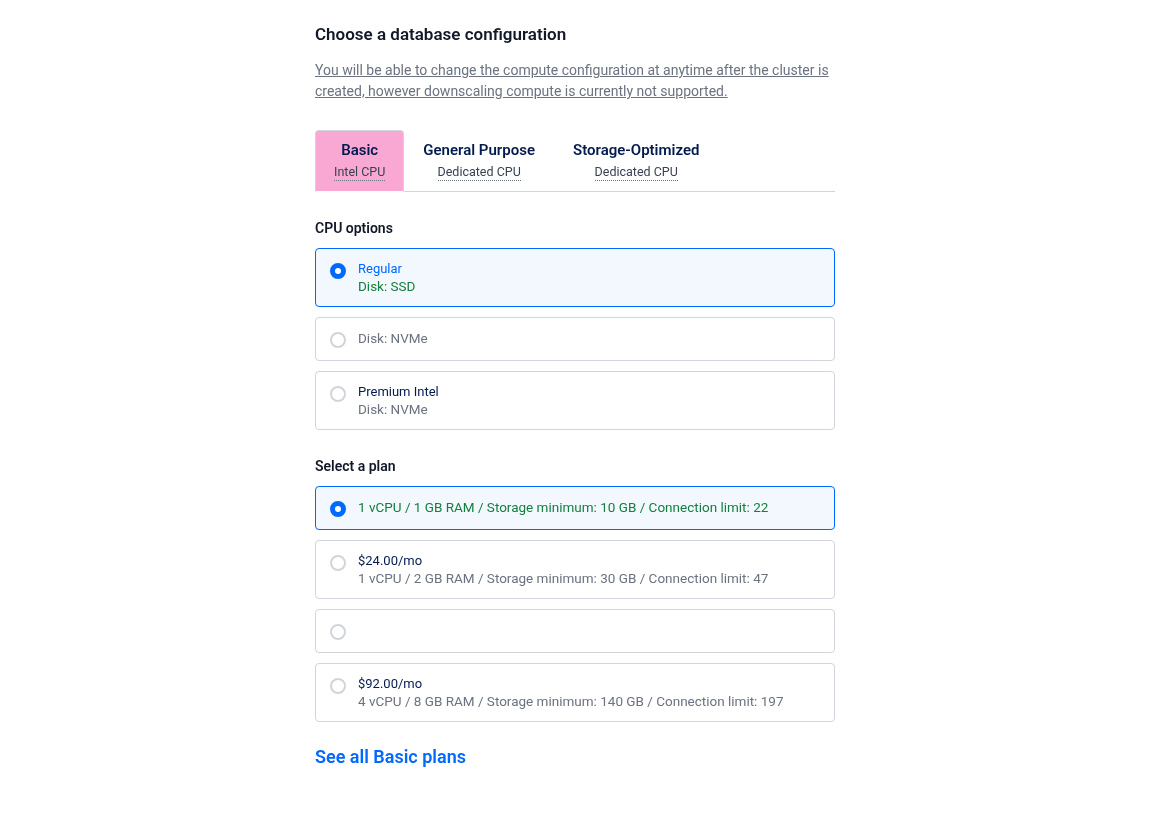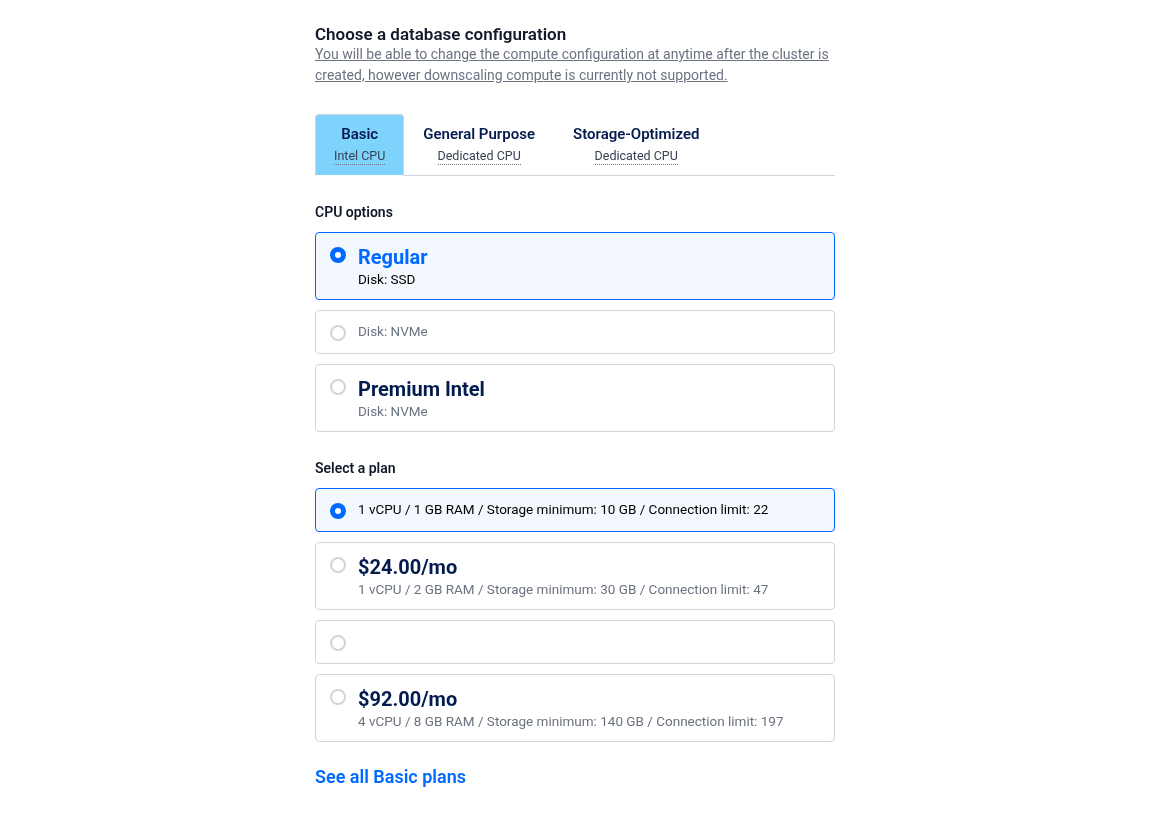--- a/index.html
+++ b/index.html
@@ -13,21 +13,21 @@
       justify-content: center;
     }
     .container {
       width: 520px;
       padding-top: 24px;
     }
     .heading {
       font-size: 17px;
       font-weight: 600;
       color: #111827;
-      margin-bottom: 0;
+      margin-bottom: 16px;
     }
     .subheading {
       font-size: 14px;
       color: #6b7280;
       line-height: 1.5;
       margin-bottom: 28px;
       text-decoration: underline;
     }
     .tabs {
       display: flex;
@@ -38,21 +38,21 @@
       padding: 10px 18px 10px 18px;
       text-align: center;
       cursor: pointer;
       border: 1px solid transparent;
       margin-bottom: -1px;
       border-radius: 4px 4px 0 0;
     }
     .tab.active {
       border: 1px solid #d1d5db;
       border-bottom: 1px solid #fff;
-      background: #7dd3fc;
+      background: #f9a8d4;
     }
     .tab-title {
       font-size: 15px;
       font-weight: 600;
       color: #031b4e;
       margin-bottom: 2px;
     }
     .tab-sub {
       font-size: 12.5px;
       color: #374151;
@@ -90,31 +90,31 @@
       margin-top: 2px;
       position: relative;
       background: #fff;
     }
     .option-card.selected .radio {
       border-color: #0069ff;
       border-width: 5px;
     }
     .option-content { flex: 1; }
     .option-title {
-      font-size: 20px;
-      font-weight: 700;
+      font-size: 13px;
+      font-weight: 400;
       color: #031b4e;
       margin-bottom: 2px;
     }
     .option-card.selected .option-title { color: #0069ff; }
     .option-desc {
       font-size: 13.5px;
       color: #6b7280;
     }
-    .option-card.selected .option-desc { color: #000000; }
+    .option-card.selected .option-desc { color: #15803d; }
     .plans-section { margin-top: 28px; }
     .link {
       display: inline-block;
       margin-top: 14px;
       font-size: 18px;
       font-weight: 600;
       color: #0069ff;
       cursor: pointer;
     }
   </style>

